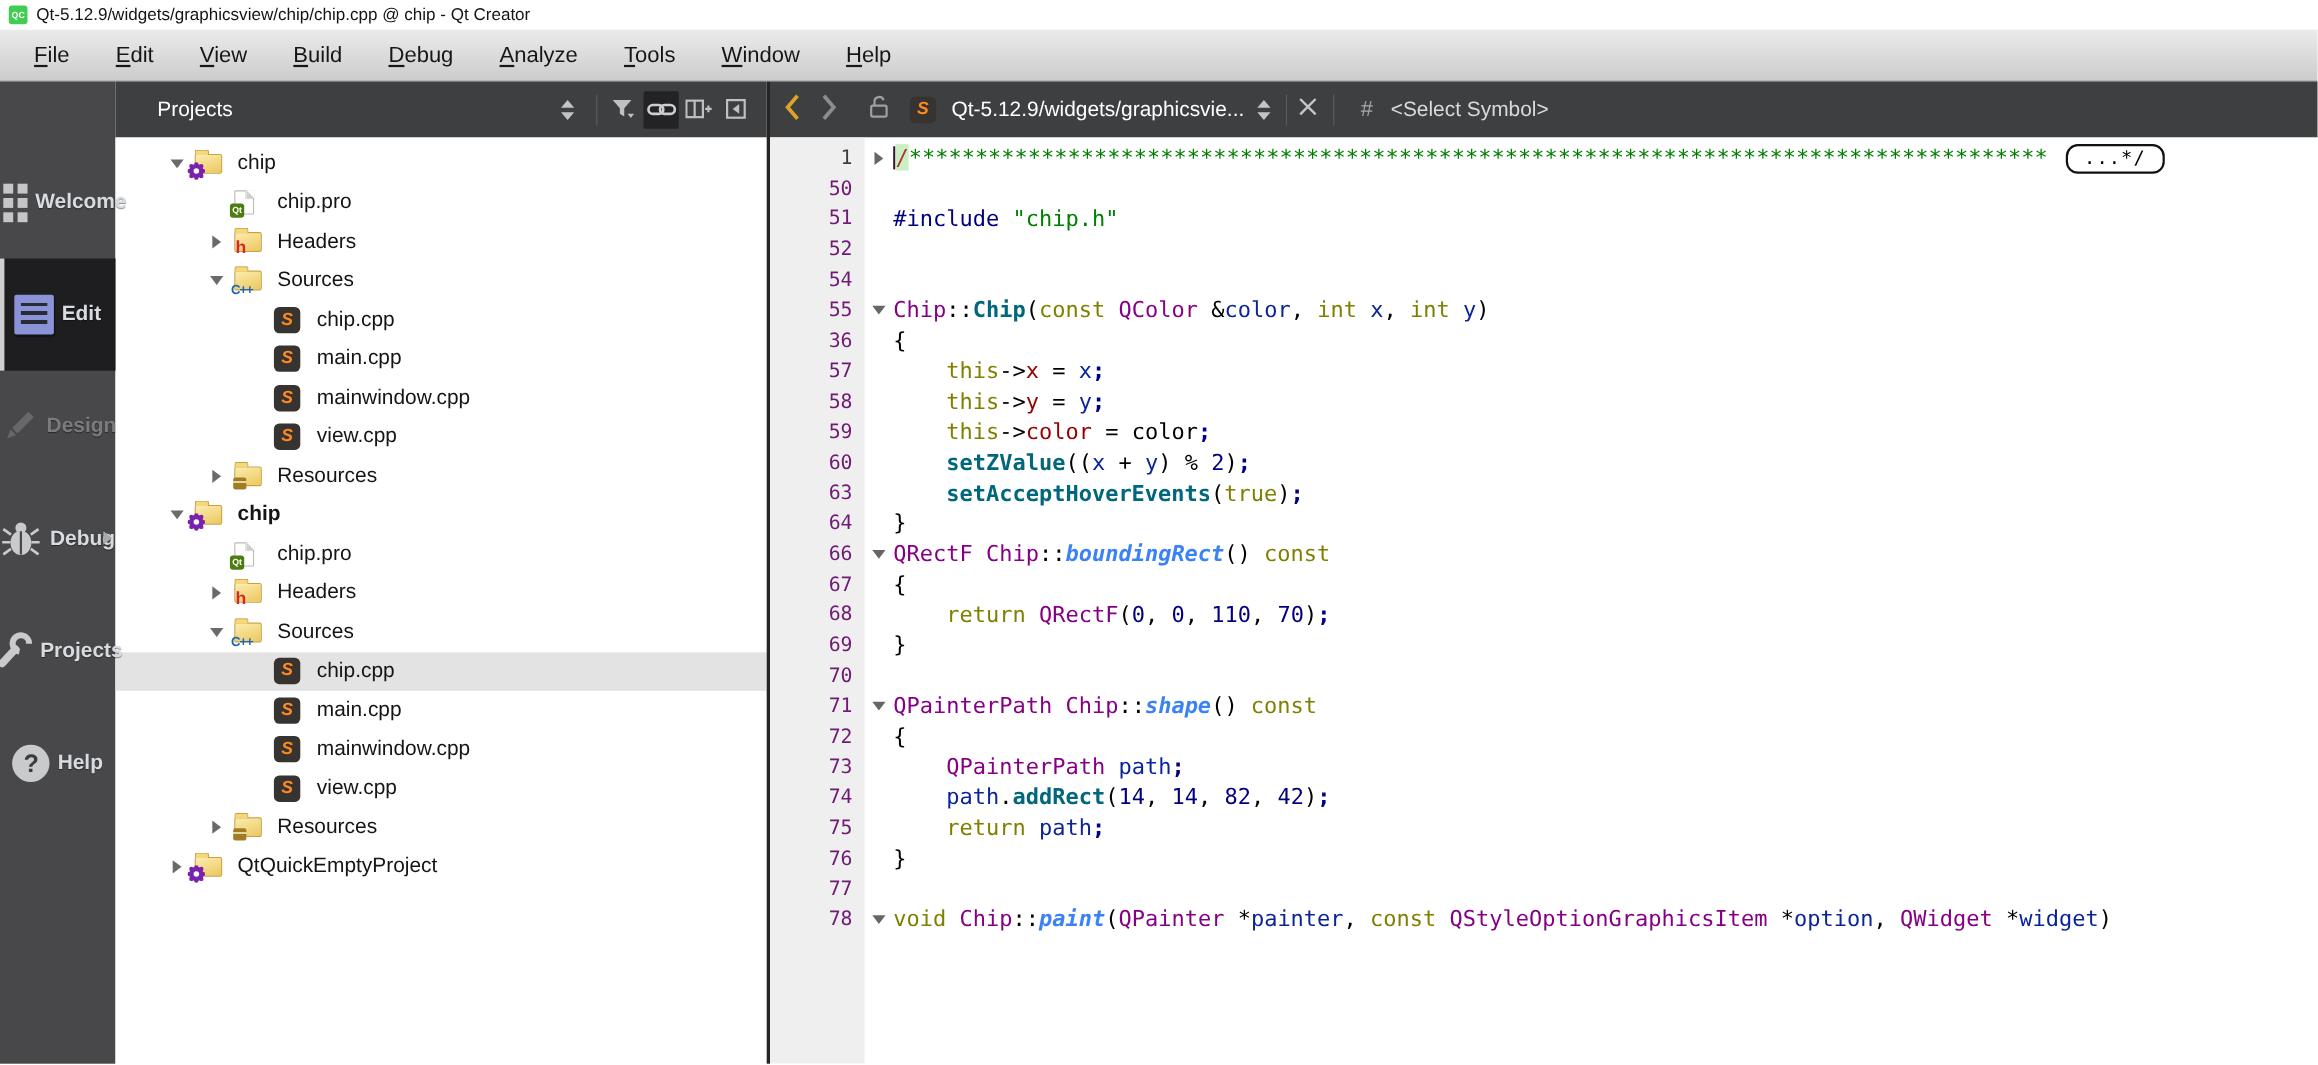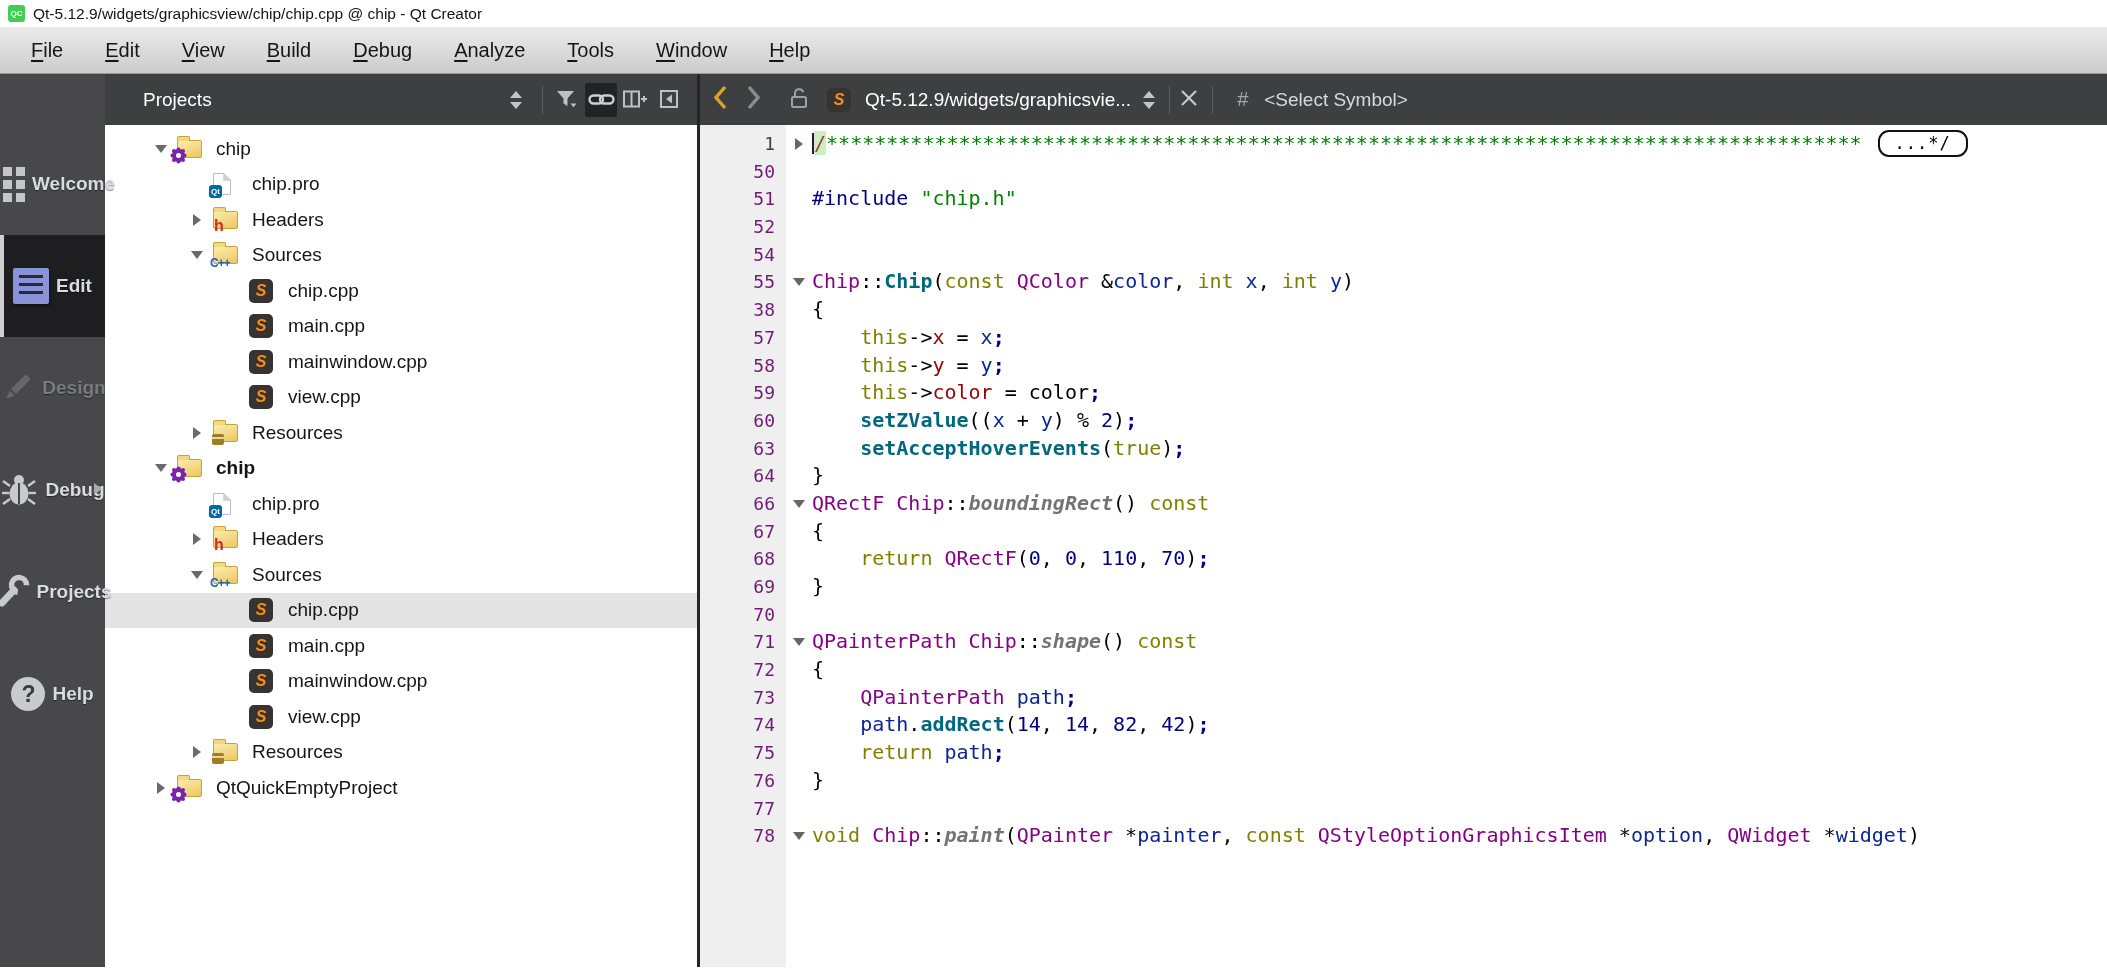--- a/index.html
+++ b/index.html
@@ -70,21 +70,21 @@
     box-shadow:0 -6px 0 -4.5px #7a22ad,0 6px 0 -4.5px #7a22ad,-6px 0 0 -4.5px #7a22ad,6px 0 0 -4.5px #7a22ad,
       -4.5px -4.5px 0 -4.5px #7a22ad,4.5px -4.5px 0 -4.5px #7a22ad,-4.5px 4.5px 0 -4.5px #7a22ad,4.5px 4.5px 0 -4.5px #7a22ad; }
   .badge-gear::after { content:""; position:absolute; inset:4px; background:#fdfdfd; border-radius:50%; }
   .badge-h { position:absolute; left:0px; bottom:-7px; color:#d22a2a; font-weight:bold; font-size:16px; }
   .badge-cpp { position:absolute; left:-4px; bottom:-7px; color:#1866b4; font-weight:bold; font-size:12px; letter-spacing:-1px; }
   .badge-res { position:absolute; left:-2px; bottom:-4px; width:12px; height:11px; border-radius:2px;
     background:linear-gradient(#a07c25 0 3px,#e6d69e 3px 5px,#a07c25 5px); }
   .icon-pro { position:relative; width:18px; height:22px; background:#fff; border:1px solid #b9b9b9; border-radius:1px; display:inline-block; }
   .icon-pro::before { content:""; position:absolute; top:-1px; right:-1px; border-style:solid;
     border-width:0 7px 7px 0; border-color:#fff #ffffff #cfcfcf #fff; box-shadow:-1px 1px 0 #d9d9d9; }
-  .badge-qt { position:absolute; left:-5px; bottom:-4px; width:13px; height:13px; background:#0369a1; border-radius:3px;
+  .badge-qt { position:absolute; left:-5px; bottom:-4px; width:13px; height:13px; background:#4d7c0f; border-radius:3px;
     color:#fff; font-size:8px; font-weight:bold; display:flex; align-items:center; justify-content:center; }
   .icon-subl { width:24px; height:24px; background:#373330; border-radius:5px; color:#ff8c1a; font-weight:bold;
     font-style:italic; font-size:16px; display:flex; align-items:center; justify-content:center; }
 
   
   .splitter { width:3px; background:#252526; flex:none; }
 
   
   .editor { flex:1; display:flex; flex-direction:column; min-width:0; }
   .editor-toolbar { height:51px; background:#3e3f41; flex:none; display:flex; align-items:center; padding-left:12px; }
@@ -101,21 +101,21 @@
   .gut.current { color:#3e3e3e; }
   .foldc { width:26px; flex:none; display:flex; align-items:center; justify-content:center; }
   .fold-open { width:0;height:0;border-left:6px solid transparent;border-right:6px solid transparent;border-top:8px solid #666; }
   .fold-closed { width:0;height:0;border-top:6px solid transparent;border-bottom:6px solid transparent;border-left:8px solid #666; }
   .ctext { font-size:20px; line-height:27.7px; white-space:pre; }
 
   .tok-p  { color:#000000; }
   .tok-k  { color:#808000; }
   .tok-t  { color:#860086; }
   .tok-f  { color:#00677c; font-weight:bold; }
-  .tok-v  { color:#737373; font-weight:bold; font-style:italic;margin-top:36px; }
+  .tok-v  { color:#3b82f6; font-weight:bold; font-style:italic;margin-top:36px; }
   .tok-l  { color:#0b2599; }
   .tok-m  { color:#970000; }
   .tok-num{ color:#000080; }
   .tok-s  { color:#008000; }
   .tok-pp { color:#000080; }
   .tok-c  { color:#008000; }
   .tok-sm { color:#000080; font-weight:bold; }
   .tok-cur{ display:inline-block; width:2px; height:21px; background:#3a1135; vertical-align:-4px; }
   .tok-hl { color:#b03434; background:#c9efc2; }
   .collapsed-box { display:inline-block; border:2px solid #111; border-radius:11px; padding:0 15px;
@@ -494,21 +494,21 @@
           <span class="ctext"></span>
         </div>
         <div class="code-row">
           <span class="gut">55</span>
           <span class="foldc">
             <span class="fold-open"></span>
           </span>
           <span class="ctext"><span class="tok-t">Chip</span><span class="tok-p">::</span><span class="tok-f">Chip</span><span class="tok-p">(</span><span class="tok-k">const</span><span class="tok-p"> </span><span class="tok-t">QColor</span><span class="tok-p"> &amp;</span><span class="tok-l">color</span><span class="tok-p">, </span><span class="tok-k">int</span><span class="tok-p"> </span><span class="tok-l">x</span><span class="tok-p">, </span><span class="tok-k">int</span><span class="tok-p"> </span><span class="tok-l">y</span><span class="tok-p">)</span></span>
         </div>
         <div class="code-row">
-          <span class="gut">38</span>
+          <span class="gut">36</span>
           <span class="foldc"></span>
           <span class="ctext"><span class="tok-p">{</span></span>
         </div>
         <div class="code-row">
           <span class="gut">57</span>
           <span class="foldc"></span>
           <span class="ctext"><span class="tok-p">    </span><span class="tok-k">this</span><span class="tok-p">-&gt;</span><span class="tok-m">x</span><span class="tok-p"> = </span><span class="tok-l">x</span><span class="tok-sm">;</span></span>
         </div>
         <div class="code-row">
           <span class="gut">58</span>

